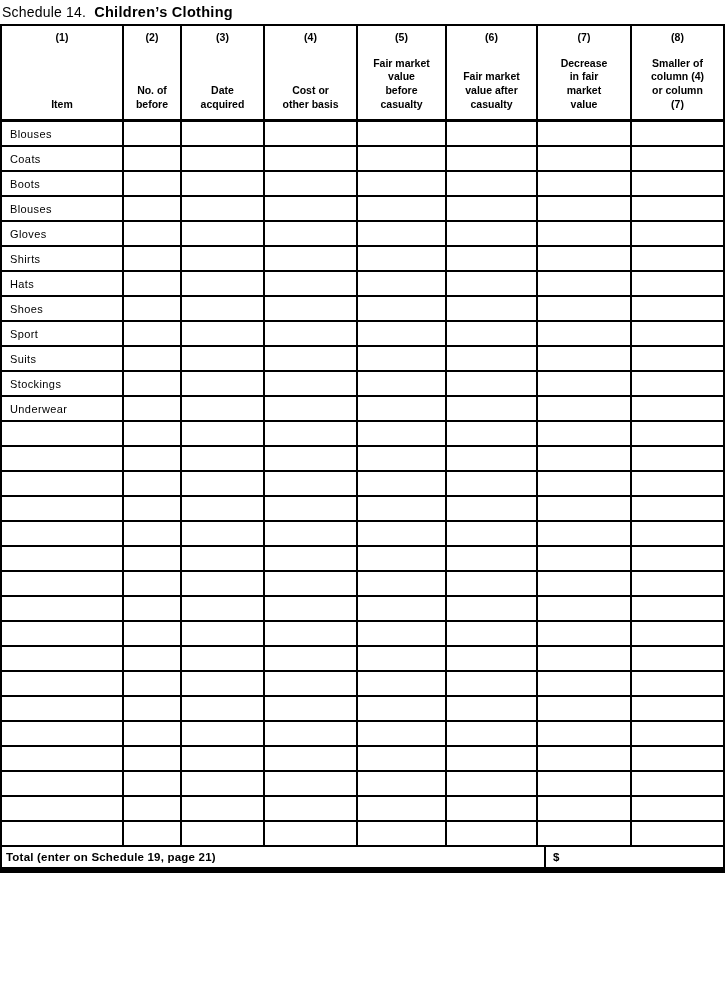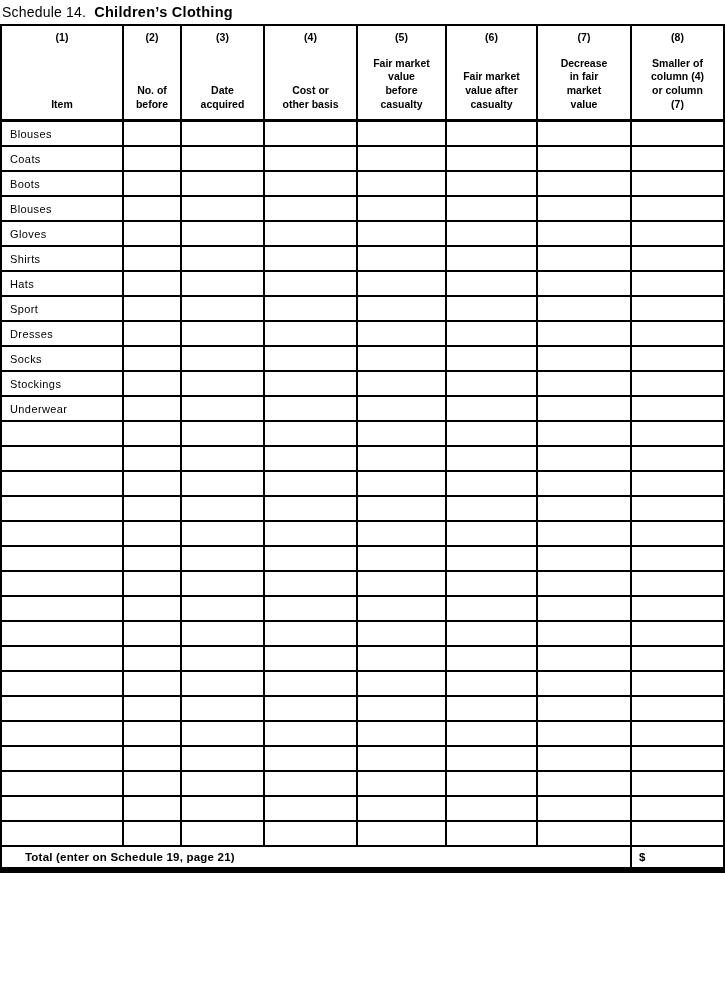--- a/index.html
+++ b/index.html
@@ -49,21 +49,21 @@
     font-weight:700;font-size:10.5px;line-height:1.32;
   }
   .hnum{flex:0 0 auto;}
   .hlabel{white-space:pre-line;}
 
   .data-row{height:23px;border-bottom:2px solid #000;}
   .data-row .cell{height:100%;}
   .item-cell{display:flex;align-items:center;padding-left:8px;font-size:11px;letter-spacing:0.4px;}
 
   .total-row{height:20px;font-weight:700;font-size:11.5px;}
-  .total-label{width:630px;display:flex;align-items:center;padding-left:23px;letter-spacing:0.2px;}
+  .total-label{width:544px;display:flex;align-items:center;padding-left:4px;letter-spacing:0.2px;}
   .total-value{display:flex;align-items:center;padding-left:7px;}
   .total-amount{margin-left:4px;min-width:40px;}
 </style>
 </head>
 <body>
 
 <div>
 
   <div class="doc-title">
     <span class="prefix">Schedule 14.</span><span class="name">Children’s Clothing</span>
@@ -199,45 +199,45 @@
         <div class="cell w1"></div>
         <div class="cell w2"></div>
         <div class="cell w3"></div>
         <div class="cell w4"></div>
         <div class="cell w5"></div>
         <div class="cell w6"></div>
         <div class="cell w7"></div>
       </div>
       <div class="row data-row">
         <div class="cell w0 item-cell">
+          <span>Shoes</span>
+        </div>
+        <div class="cell w1"></div>
+        <div class="cell w2"></div>
+        <div class="cell w3"></div>
+        <div class="cell w4"></div>
+        <div class="cell w5"></div>
+        <div class="cell w6"></div>
+        <div class="cell w7"></div>
+      </div>
+      <div class="row data-row">
+        <div class="cell w0 item-cell">
           <span>Sport</span>
         </div>
         <div class="cell w1"></div>
         <div class="cell w2"></div>
         <div class="cell w3"></div>
         <div class="cell w4"></div>
         <div class="cell w5"></div>
         <div class="cell w6"></div>
         <div class="cell w7"></div>
       </div>
       <div class="row data-row">
         <div class="cell w0 item-cell">
-          <span>Dresses</span>
-        </div>
-        <div class="cell w1"></div>
-        <div class="cell w2"></div>
-        <div class="cell w3"></div>
-        <div class="cell w4"></div>
-        <div class="cell w5"></div>
-        <div class="cell w6"></div>
-        <div class="cell w7"></div>
-      </div>
-      <div class="row data-row">
-        <div class="cell w0 item-cell">
-          <span>Socks</span>
+          <span>Suits</span>
         </div>
         <div class="cell w1"></div>
         <div class="cell w2"></div>
         <div class="cell w3"></div>
         <div class="cell w4"></div>
         <div class="cell w5"></div>
         <div class="cell w6"></div>
         <div class="cell w7"></div>
       </div>
       <div class="row data-row">

